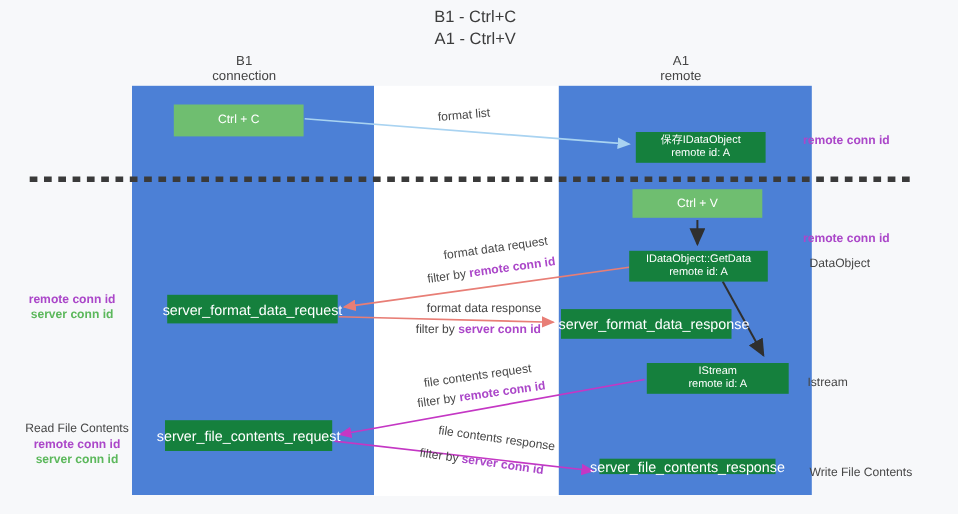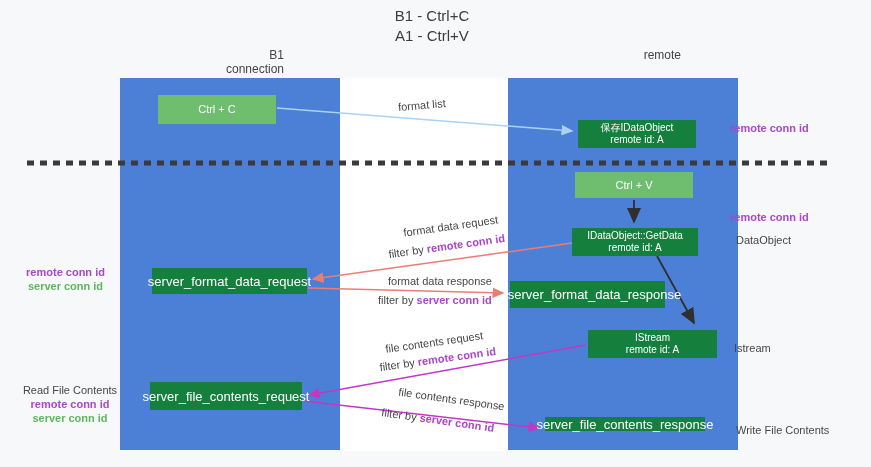--- a/index.html
+++ b/index.html
@@ -20,21 +20,21 @@
     text-align: center; font-size: 15px; line-height: 20px; color: #3c3c3c;
   }
   .col {
     position: absolute; top: 78px; height: 372px;
     background: #4c80d6;
   }
   .col-left { left: 120px; width: 220px; }
   .col-right { left: 508px; width: 230px; }
   .col-header {
     position: absolute; top: 49px; width: 124px;
-    text-align: right; font-size: 12px; line-height: 13.5px; color: #444;
+    text-align: center; font-size: 12px; line-height: 13.5px; color: #444;
   }
   .hdr-left { left: 160px; }
   .hdr-right { left: 557px; }
   svg.overlay {
     position: absolute; left: 0; top: 0; z-index: 2;
   }
   .node {
     position: absolute; z-index: 3;
     display: flex; flex-direction: column; align-items: center; justify-content: center;
     color: #ffffff; text-align: center;
@@ -66,20 +66,21 @@
   <div class="title">
     <div>B1 - Ctrl+C</div>
     <div>A1 - Ctrl+V</div>
   </div>
 
   <div class="col-header hdr-left">
     <div>B1</div>
     <div>connection</div>
   </div>
   <div class="col-header hdr-right">
+    <div>A1</div>
     <div>remote</div>
   </div>
 
   <div class="col col-left"></div>
   <div class="col col-right"></div>
 
   <svg class="overlay" width="871" height="467" viewBox="0 0 871 467">
     <defs>
       <marker id="mBlue" markerWidth="9" markerHeight="7" refX="7" refY="3.5" orient="auto">
         <path d="M0,0 L8,3.5 L0,7 z" fill="#a9d3f1"></path>

